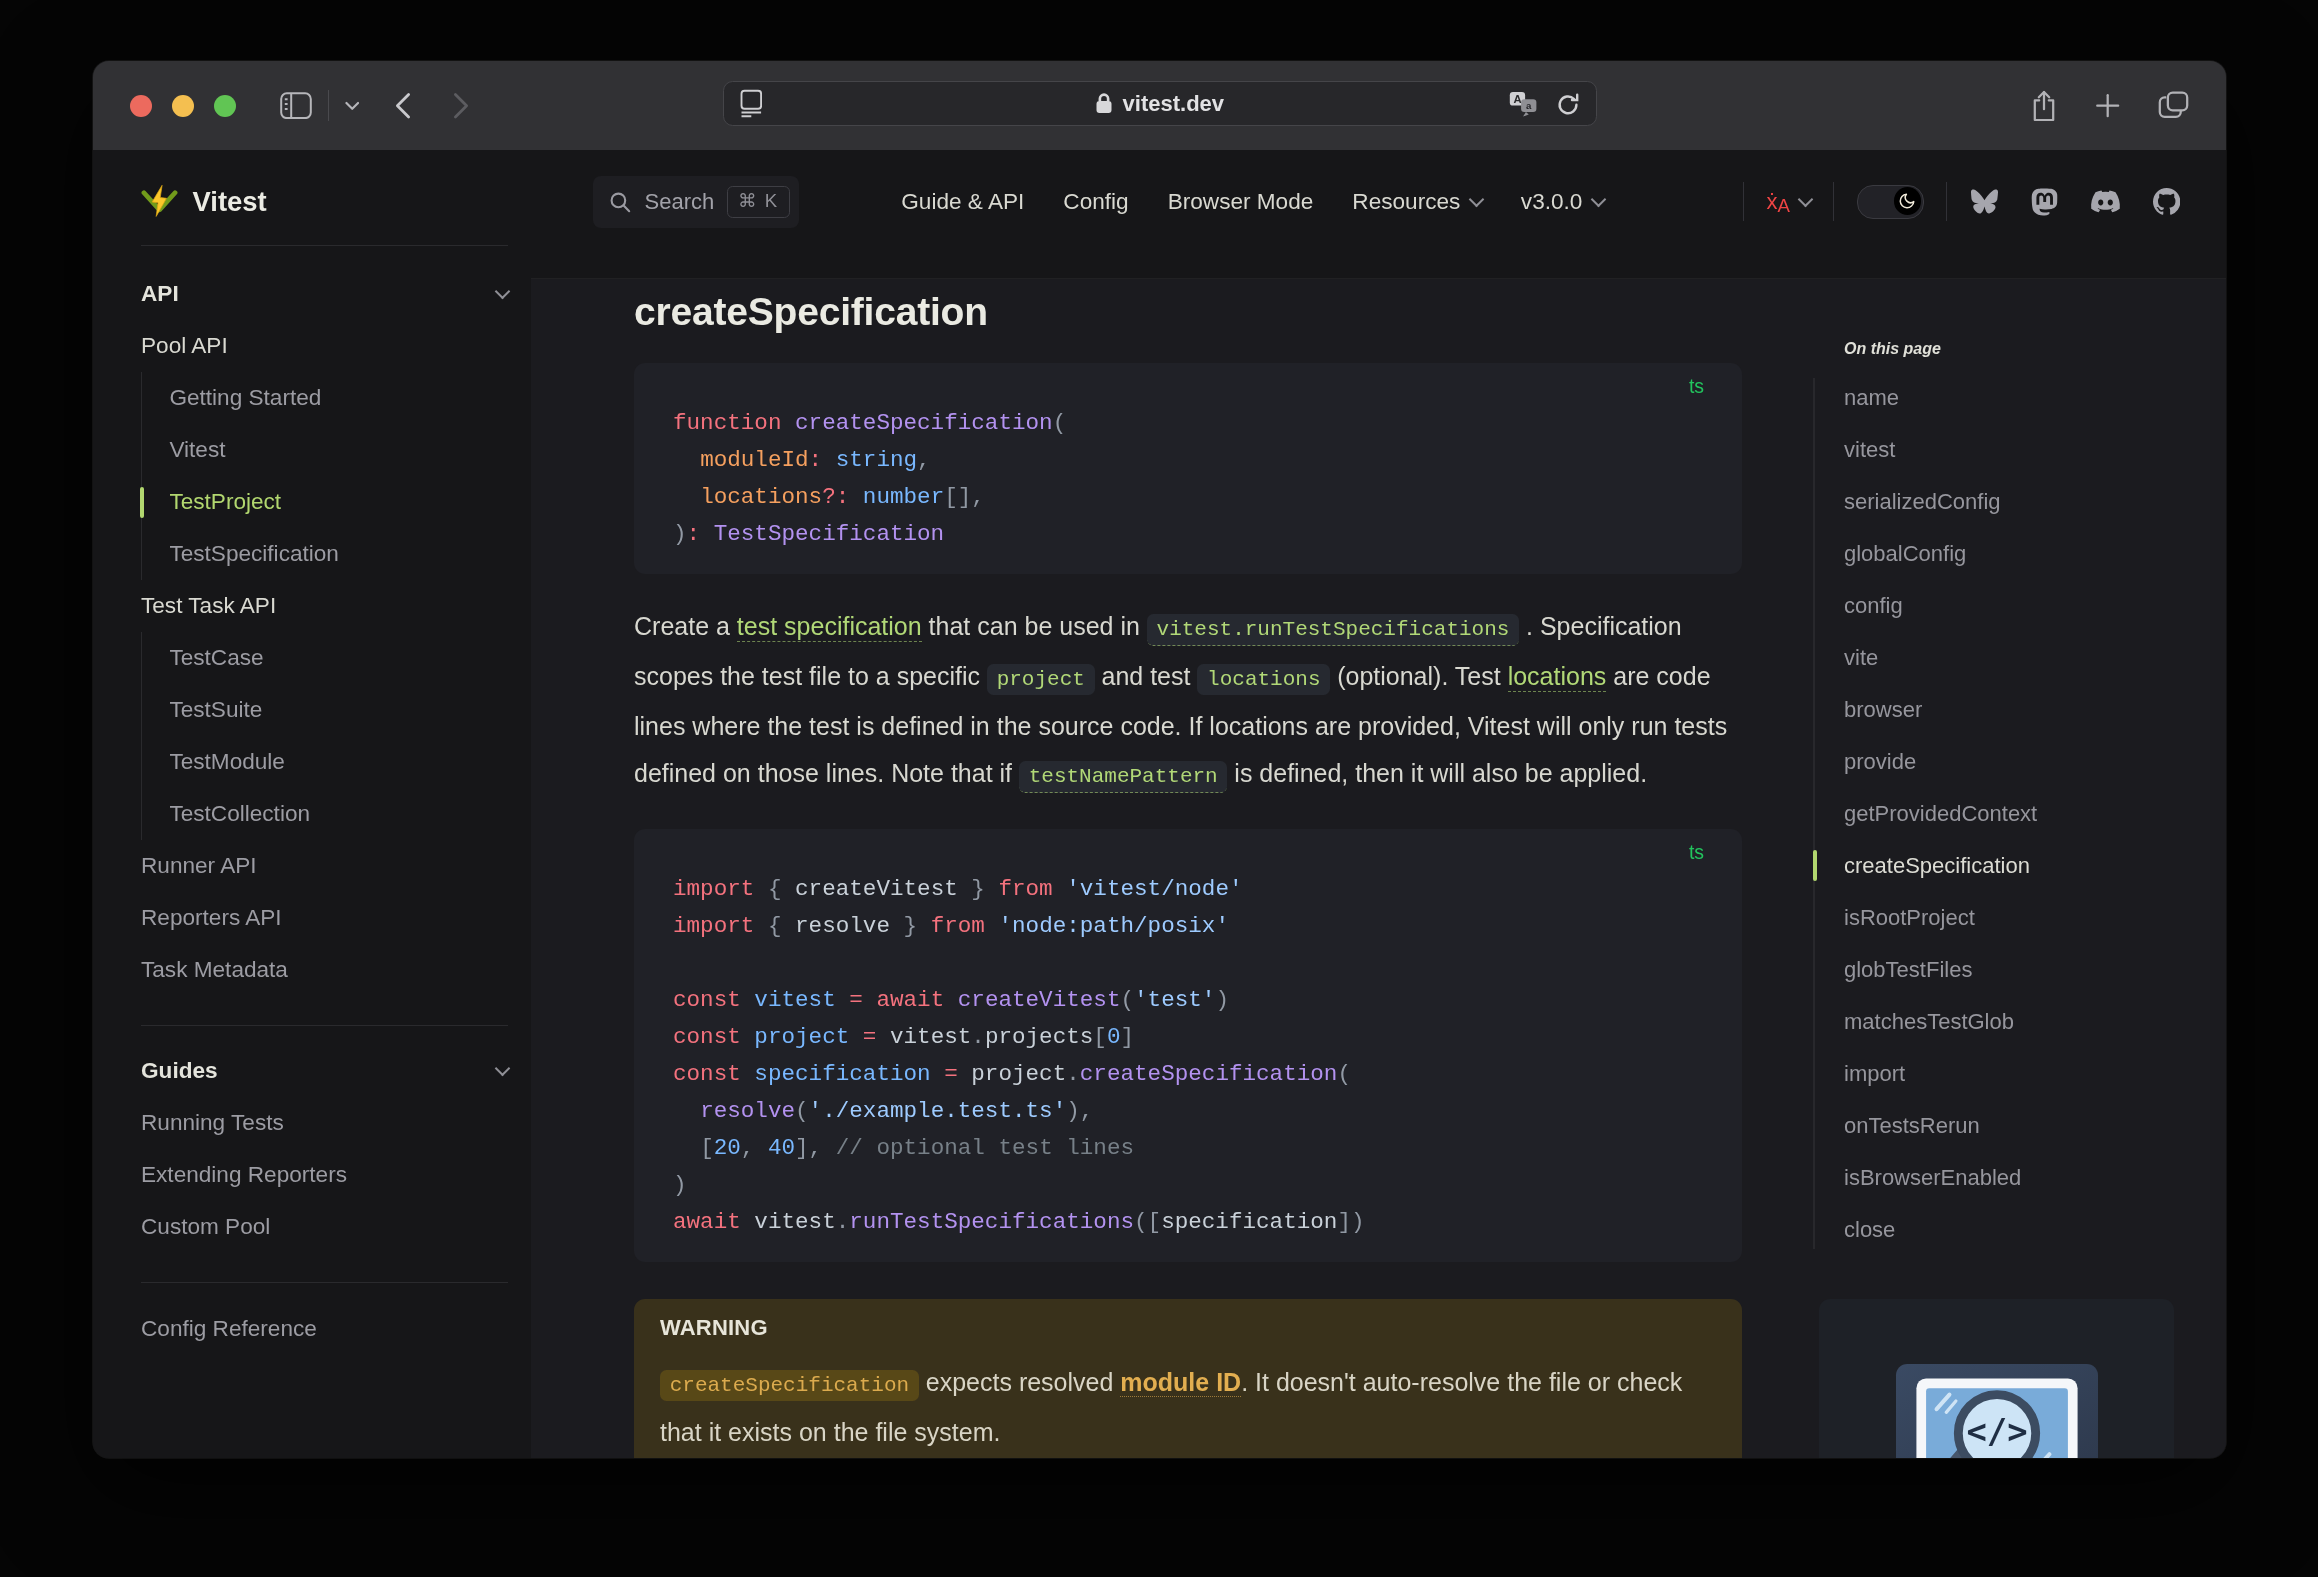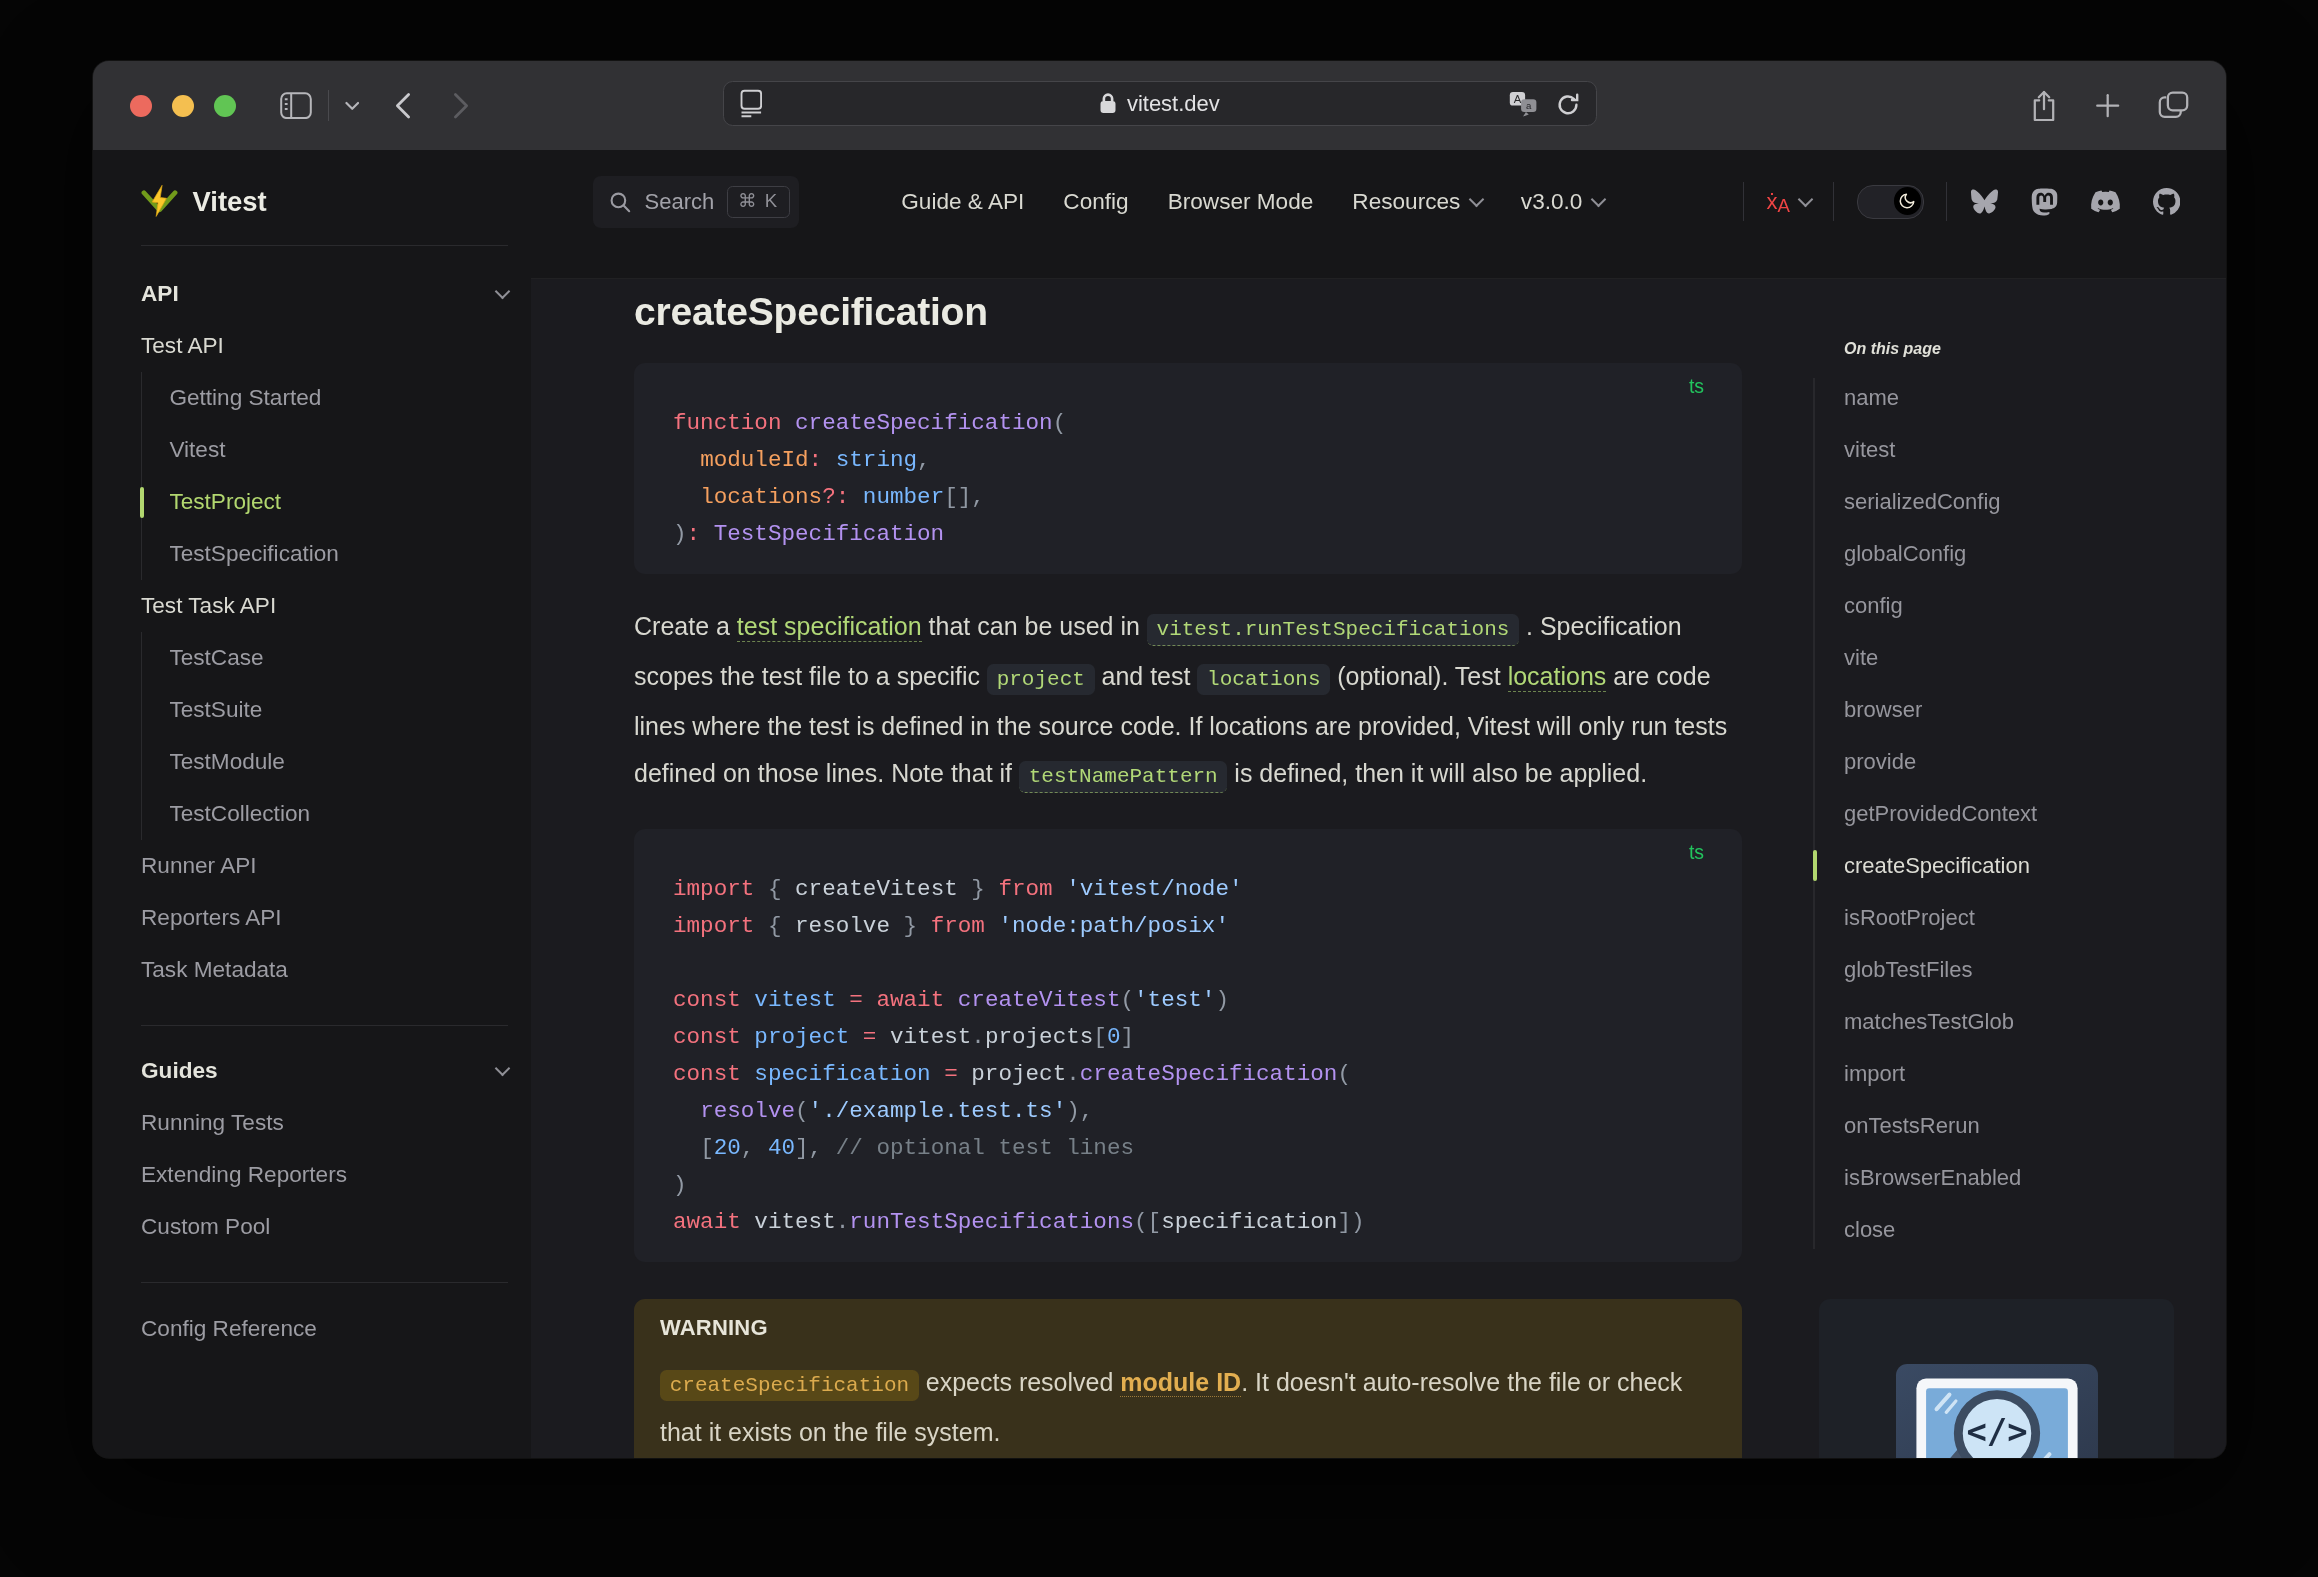--- a/index.html
+++ b/index.html
@@ -5,21 +5,21 @@
   html,body{margin:0;padding:0;background:#030303;}
   body{width:2319px;height:1578px;font-family:"Liberation Sans",sans-serif;-webkit-font-smoothing:antialiased;}
   .canvas{position:relative;width:2319px;height:1578px;overflow:hidden;background:#050505;}
 
   .window{position:absolute;left:93px;top:61px;width:2133px;height:1397px;border-radius:16px;overflow:hidden;
     background:var(--content-bg,#1b1b1f);box-shadow:0 0 0 0.8px rgba(255,255,255,.08),0 32px 97px rgba(0,0,0,.75);
     display:flex;flex-direction:column;}
 
   
   .titlebar{height:89px;flex:0 0 89px;background:var(--titlebar-bg,#313134);display:flex;align-items:center;
-    padding:0 37px;position:relative;}
+    padding:0 37px;position:relative;font-weight:bold;}
   .traffic{display:flex;gap:20px;}
   .light{width:22px;height:22px;border-radius:50%;}
   .l-red{background:var(--traffic-red,#ec6a5e);} .l-yellow{background:var(--traffic-yellow,#f4bf50);} .l-green{background:var(--traffic-green,#61c554);}
   .tb-group{display:flex;align-items:center;margin-left:44px;color:#b6b6ba;}
   .tb-divider{width:0.8px;height:31px;background:#4a4a4e;margin:0 16px;}
   .tb-back{margin-left:36px;color:#c9c9cd;}
   .tb-fwd{margin-left:42px;color:#5c5c60;}
   .urlbar{position:absolute;left:50%;top:20px;transform:translateX(-50%);width:874px;height:45px;border-radius:9.7px;
     background:#27272a;border:0.8px solid #454549;display:flex;align-items:center;padding:0 16px;box-sizing:border-box;}
   .url-center{position:absolute;left:0;right:0;display:flex;justify-content:center;align-items:center;gap:9.7px;
@@ -212,21 +212,21 @@
             </svg>
           </span>
           <span class="logo-text">Vitest</span>
         </div>
         <div class="sb-divider logo-divider"></div>
         <nav id="sidebar-nav">
             <div class="sb-head">
               <span>API</span>
               <i class="chev"></i>
             </div>
-            <div class="sb-item bright">Test API</div>
+            <div class="sb-item bright">Pool API</div>
             <div class="sb-nested">
               <div class="sb-item">Getting Started</div>
               <div class="sb-item">Vitest</div>
               <div class="sb-item active">TestProject</div>
               <div class="sb-item">TestSpecification</div>
             </div>
             <div class="sb-item bright">Test Task API</div>
             <div class="sb-nested">
               <div class="sb-item">TestCase</div>
               <div class="sb-item">TestSuite</div>

